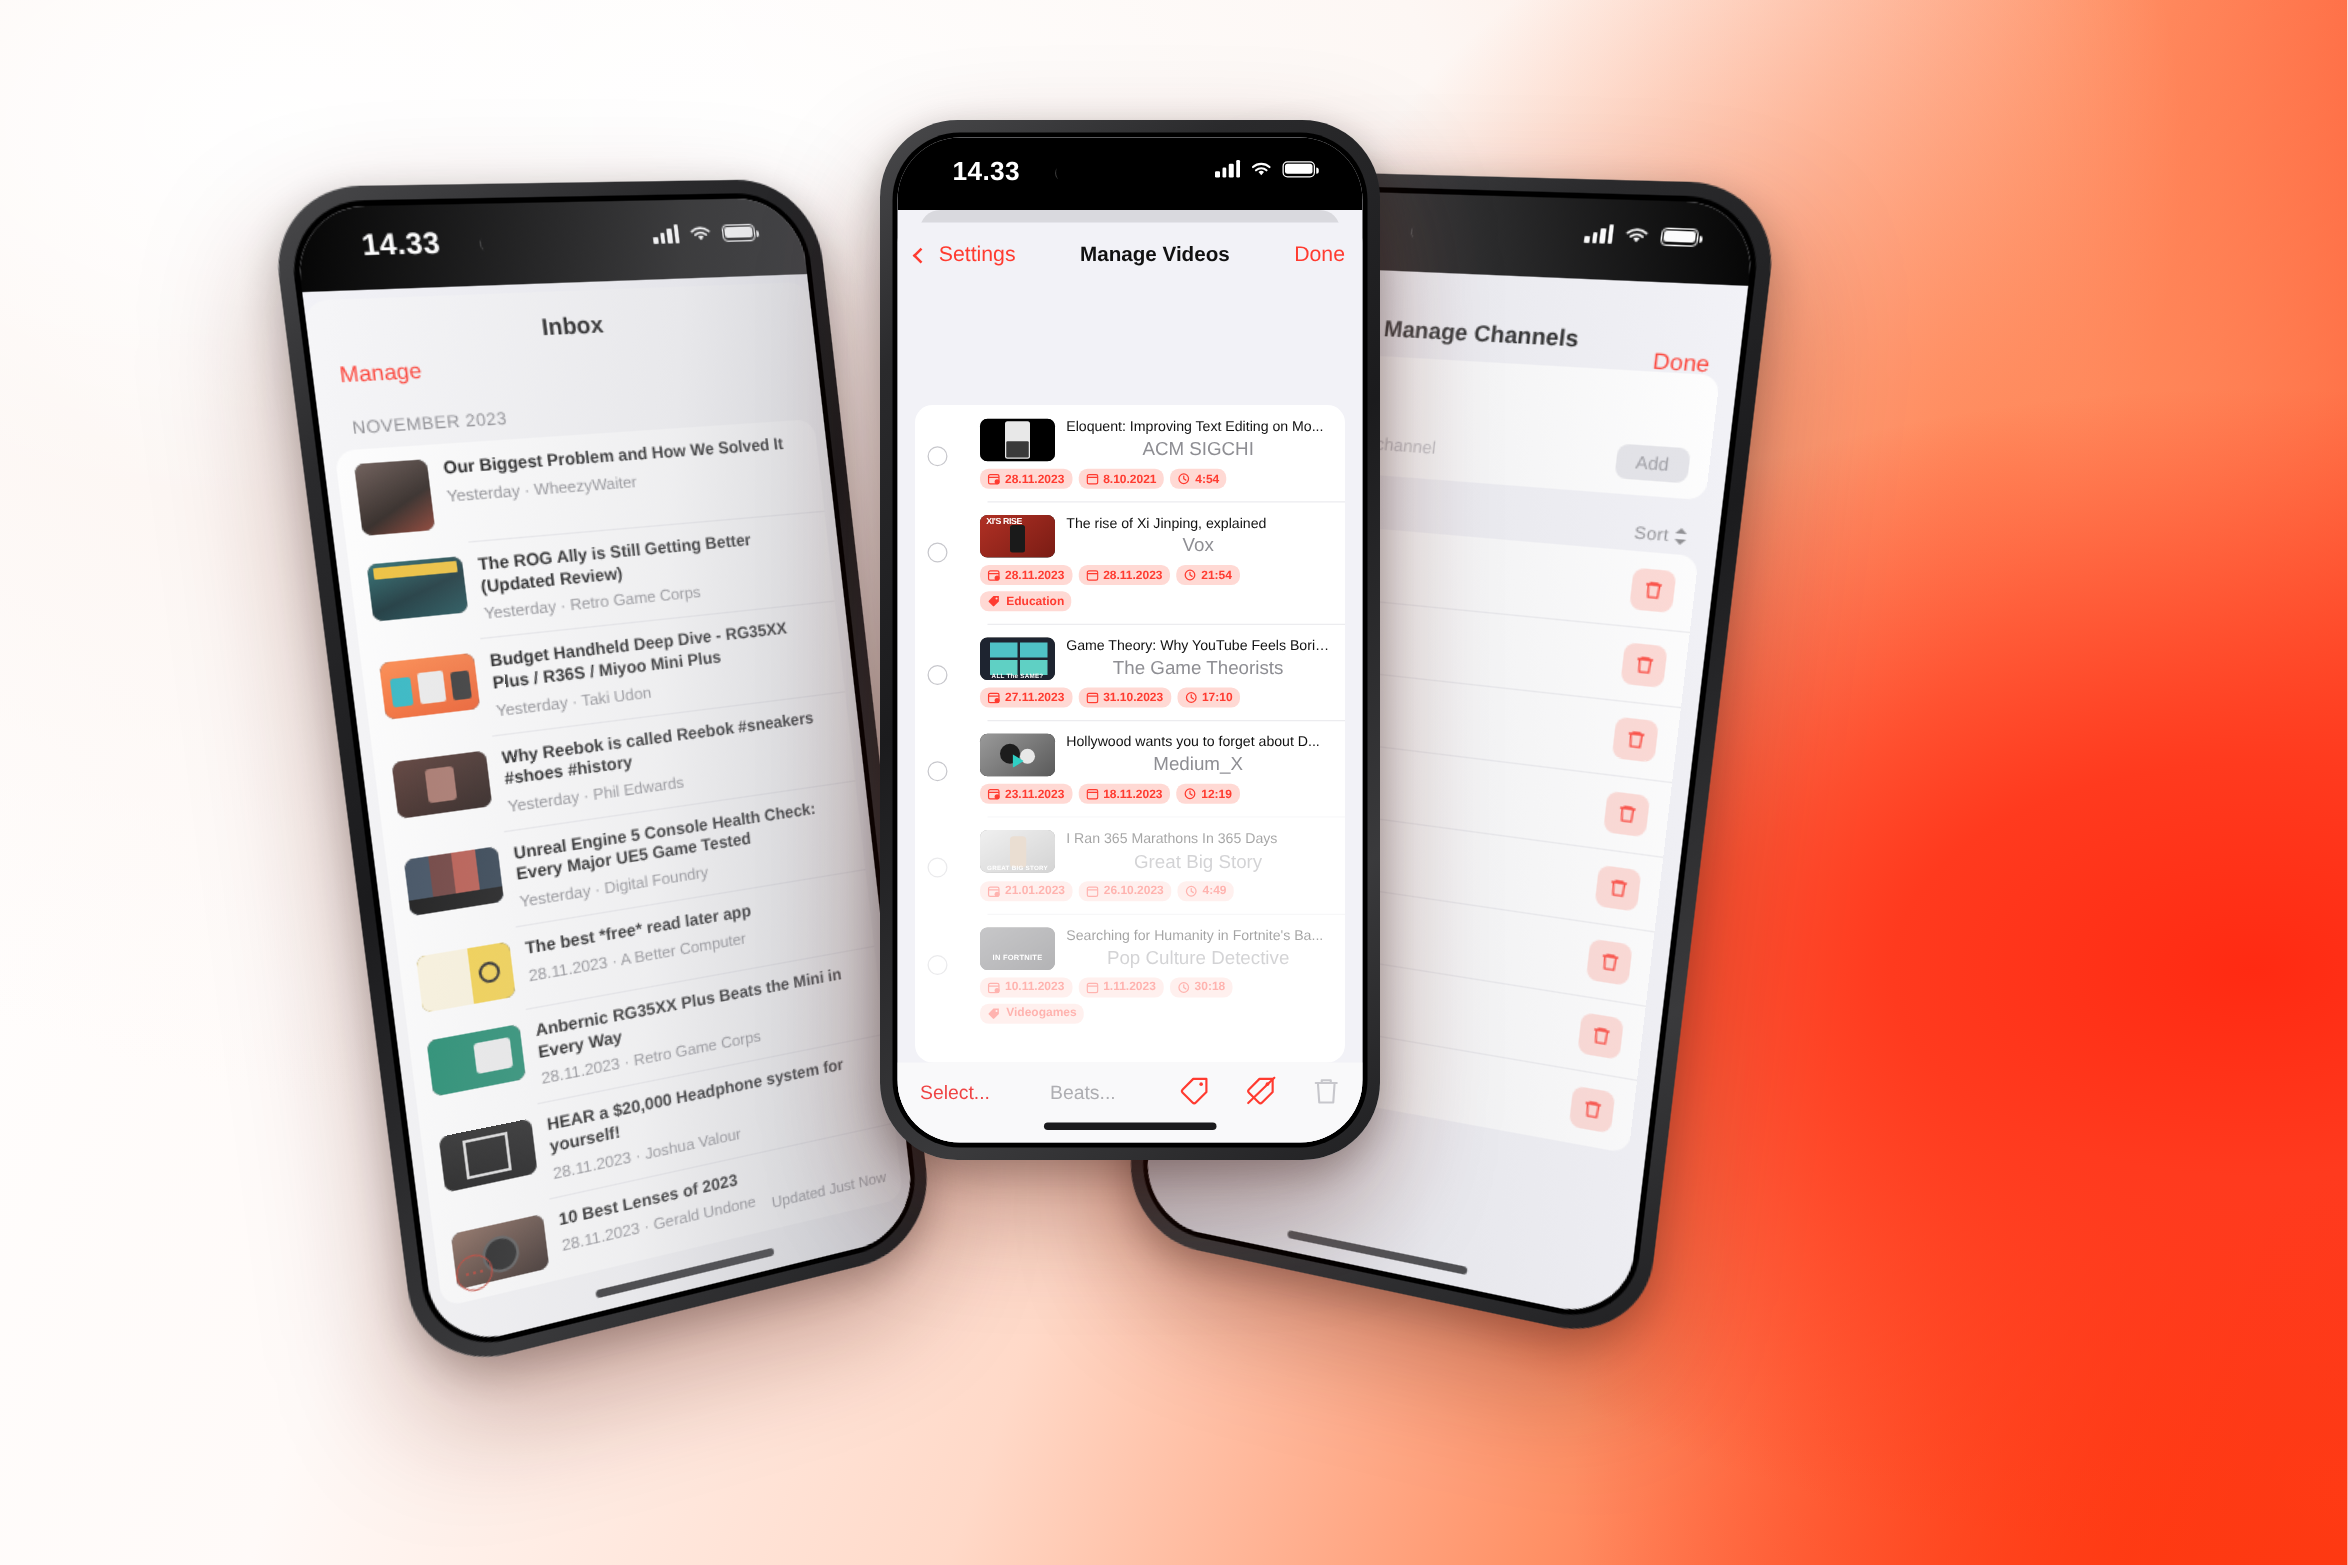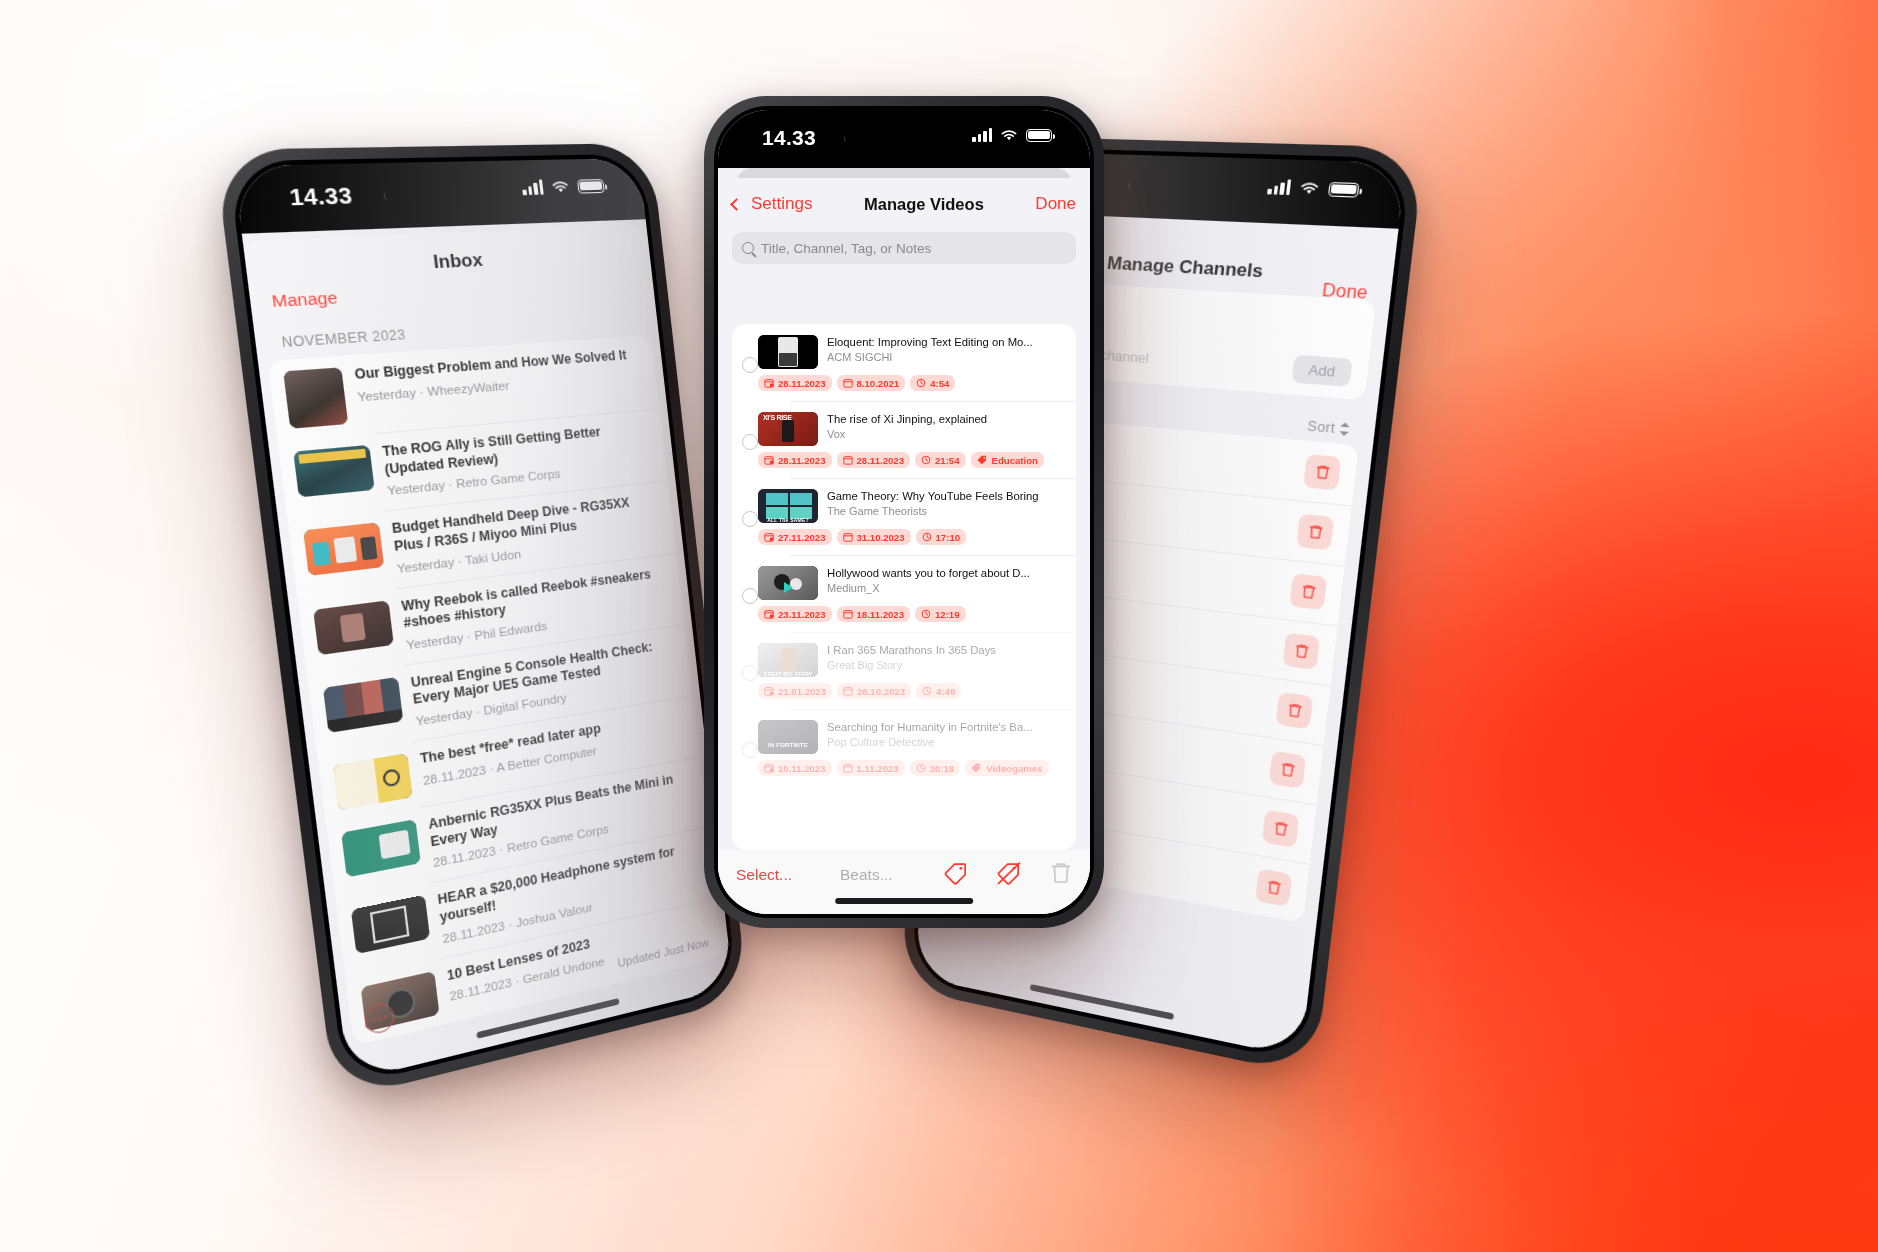--- a/index.html
+++ b/index.html
@@ -108,31 +108,31 @@
     background: #e4e4e9; display:flex; align-items:center; gap:7px; padding: 0 10px;
   }
   .search-ico { width:12px; height:12px; border:1.8px solid #8a8a8e; border-radius:50%; position:relative; flex:none;}
   .search-ico::after{content:"";position:absolute;right:-4px;bottom:-3px;width:6px;height:1.8px;background:#8a8a8e;transform:rotate(45deg);border-radius:1px;}
   .search-ph { color:#8a8a8e; font-size:13.5px; }
 
   .vid-card {
     position:absolute; left: 14px; right: 14px; top: 146px; bottom: 64px;
     background:#fff; border-radius: 14px; overflow:hidden;
   }
-  .vid-row { display:flex; align-items:flex-start; gap: 0; padding: 11px 12px 10px 10px; position:relative; }
+  .vid-row { display:flex; align-items:flex-start; gap: 26px; padding: 11px 12px 10px 10px; position:relative; }
   .vid-row + .vid-row::before {
     content:""; position:absolute; top:0; left: 58px; right: 0; height:1px; background:#ececef;
   }
   .radio { width:16px; height:16px; border-radius:50%; border:1.6px solid #c7c7cc; flex:none; margin-top: 22px; }
   .rcol { display:flex; flex-direction:column; gap:6px; flex:1; min-width:0; }
   .rtop { display:flex; gap:9px; align-items:flex-start; }
   .thumb { width:60px; height:34px; border-radius:6px; flex:none; overflow:hidden; position:relative; background:#222; }
   .tmeta { min-width:0; flex:1; }
   .vtitle { font-size:11.3px; color:#111; white-space:nowrap; overflow:hidden; text-overflow:ellipsis; line-height:1.25; }
-  .vchan { font-size:11px; color:#8e8e93; margin-top:2px; line-height:1.2; }
+  .vchan { font-size:15px; color:#8e8e93; margin-top:2px; line-height:1.2;text-align:center; }
   .badges { display:flex; flex-wrap:wrap; gap:5px; }
   .badge {
     display:inline-flex; align-items:center; gap:4px;
     background:#ffd9d4; color:#ff3b30; border-radius:7px;
     padding: 2.5px 6px; font-size:9.6px; font-weight:600; white-space:nowrap;
   }
   .badge svg { display:block; }
   .row-dim { opacity: .38; }
 
   .toolbar {
@@ -535,24 +535,20 @@
       <div class="sheet">
         <div class="navbar">
           <div class="nav-left">
             <span class="chev-left"></span>
             <span>Settings</span>
           </div>
           <div class="nav-title">Manage Videos</div>
           <div class="nav-right">Done</div>
         </div>
 
-        <div class="searchbar">
-          <span class="search-ico"></span>
-          <span class="search-ph">Title, Channel, Tag, or Notes</span>
-        </div>
 
         <div class="vid-card">
 
           <div class="vid-row">
             <div class="radio"></div>
             <div class="rcol">
               <div class="rtop">
                 <div class="thumb">
                   <div class="th-art" style="background:#000"></div>
                   <div style="position:absolute;left:20px;top:2px;width:20px;height:30px;background:#e8e8e8;border-radius:2px"></div>

